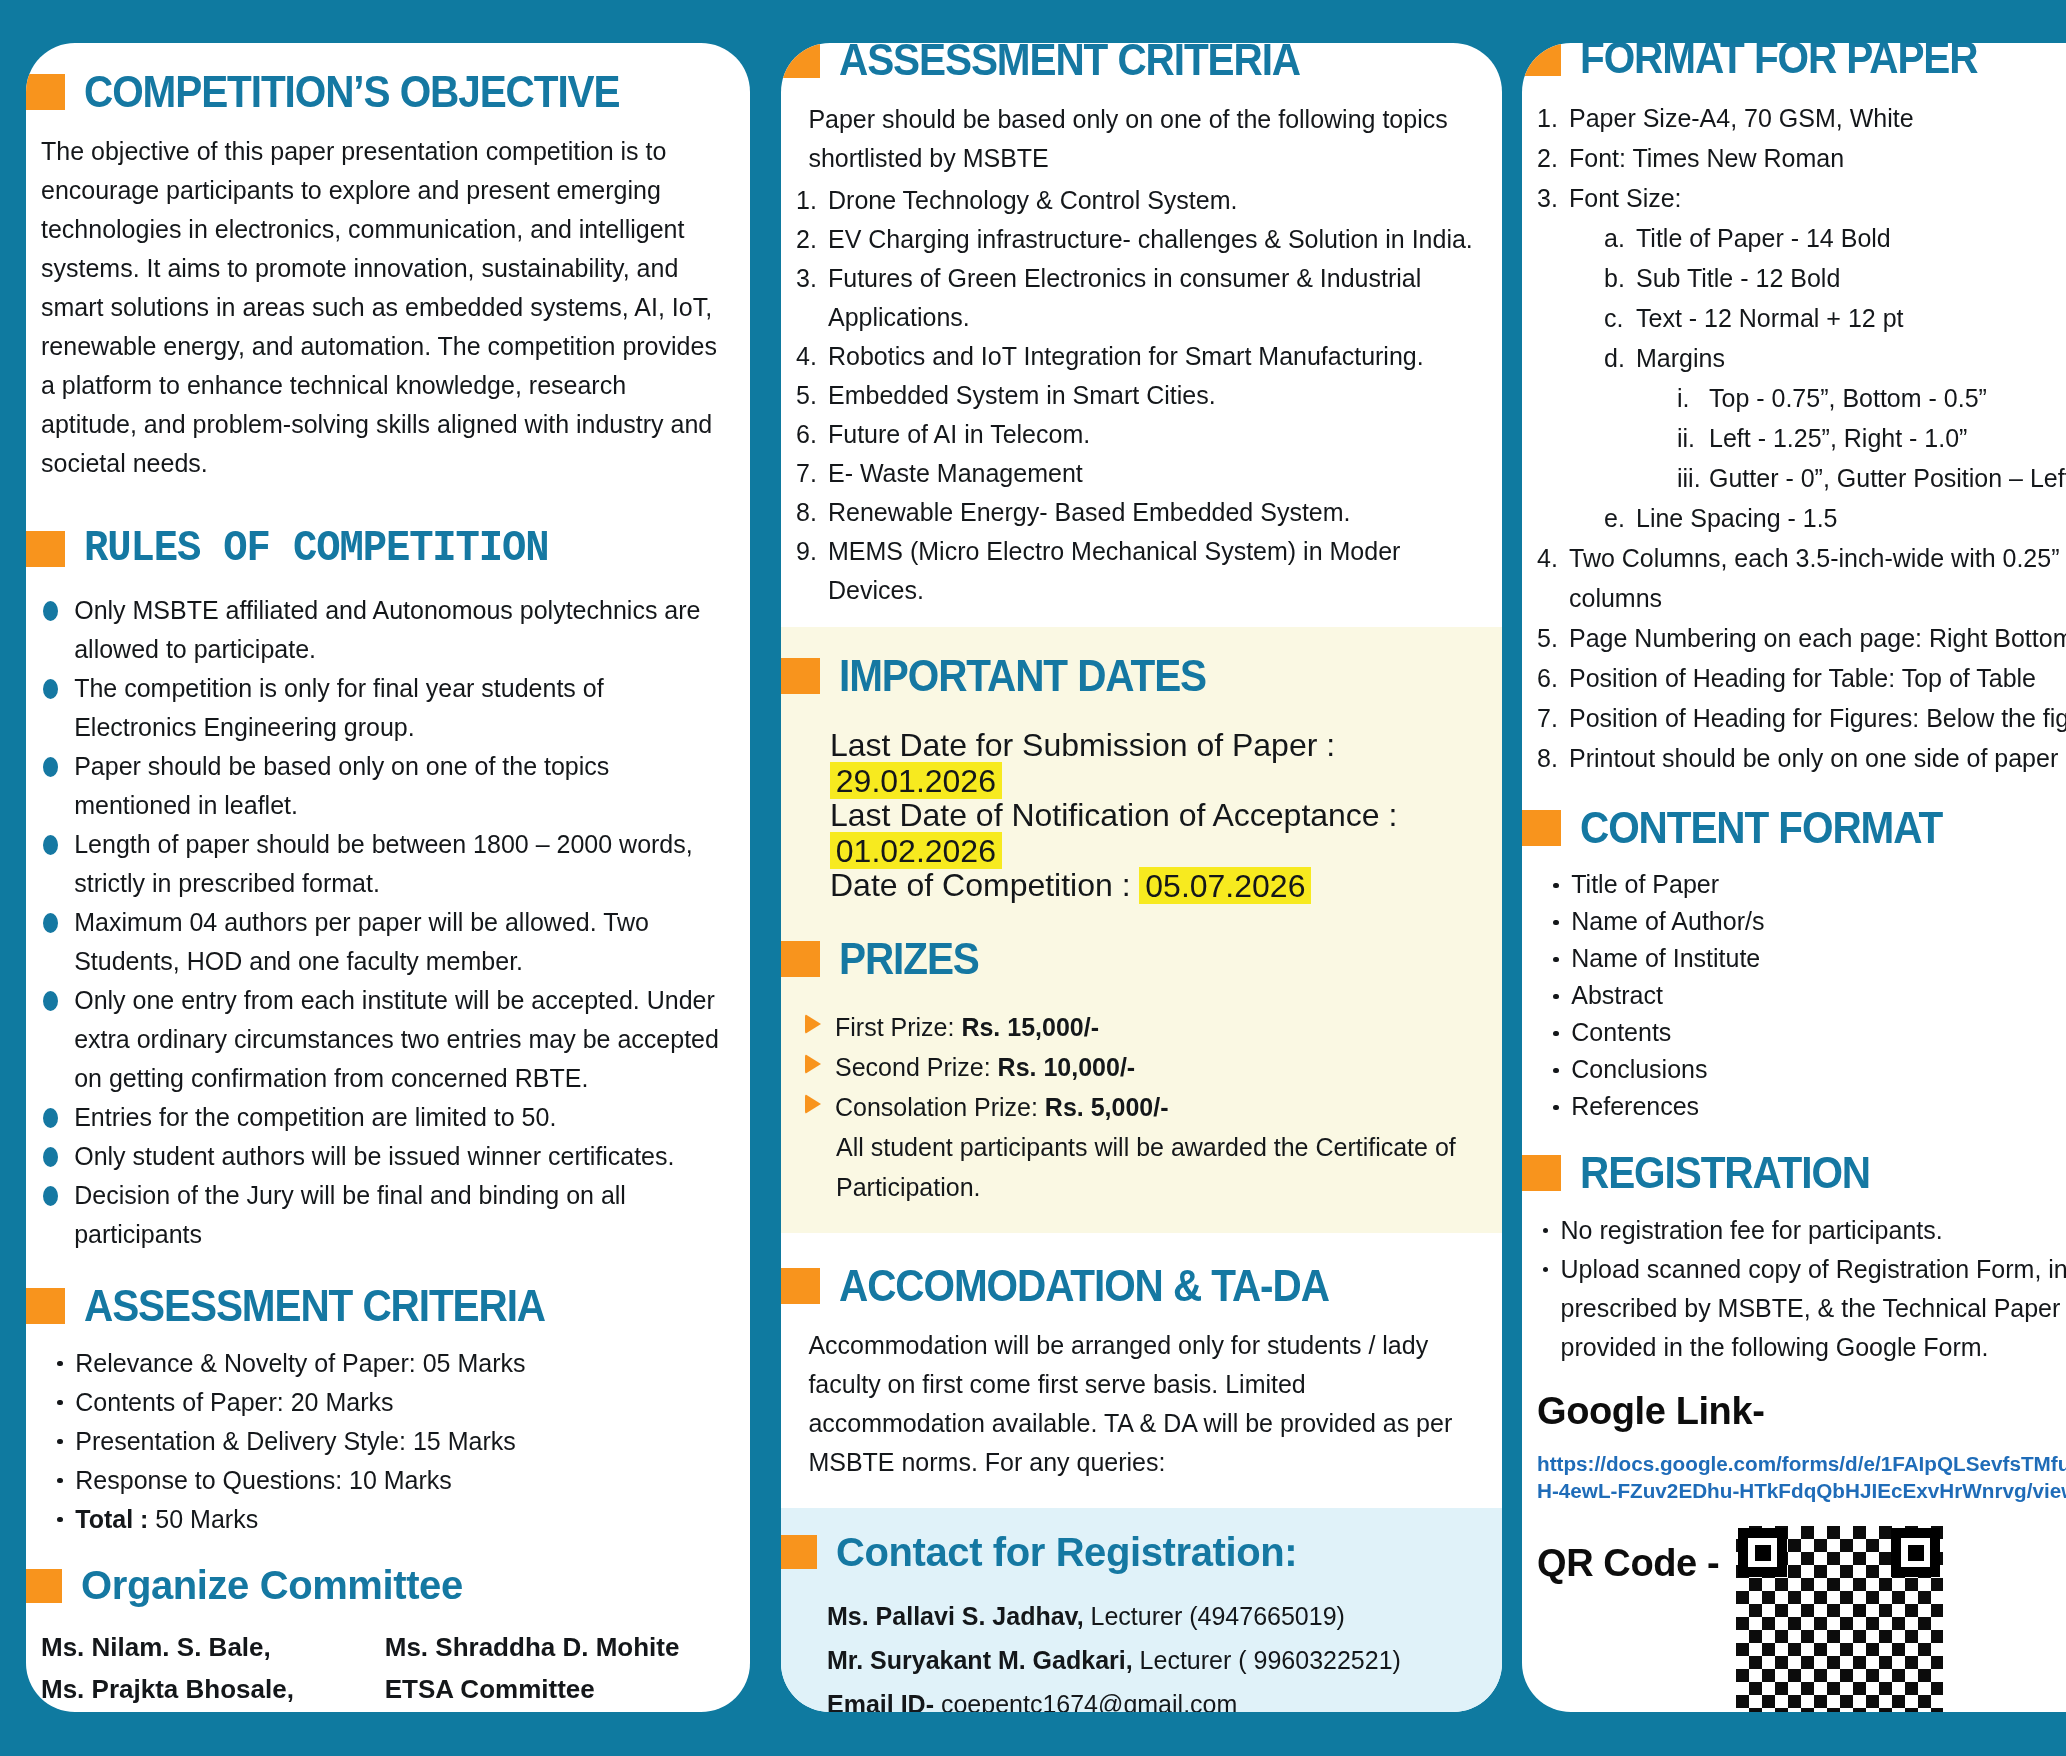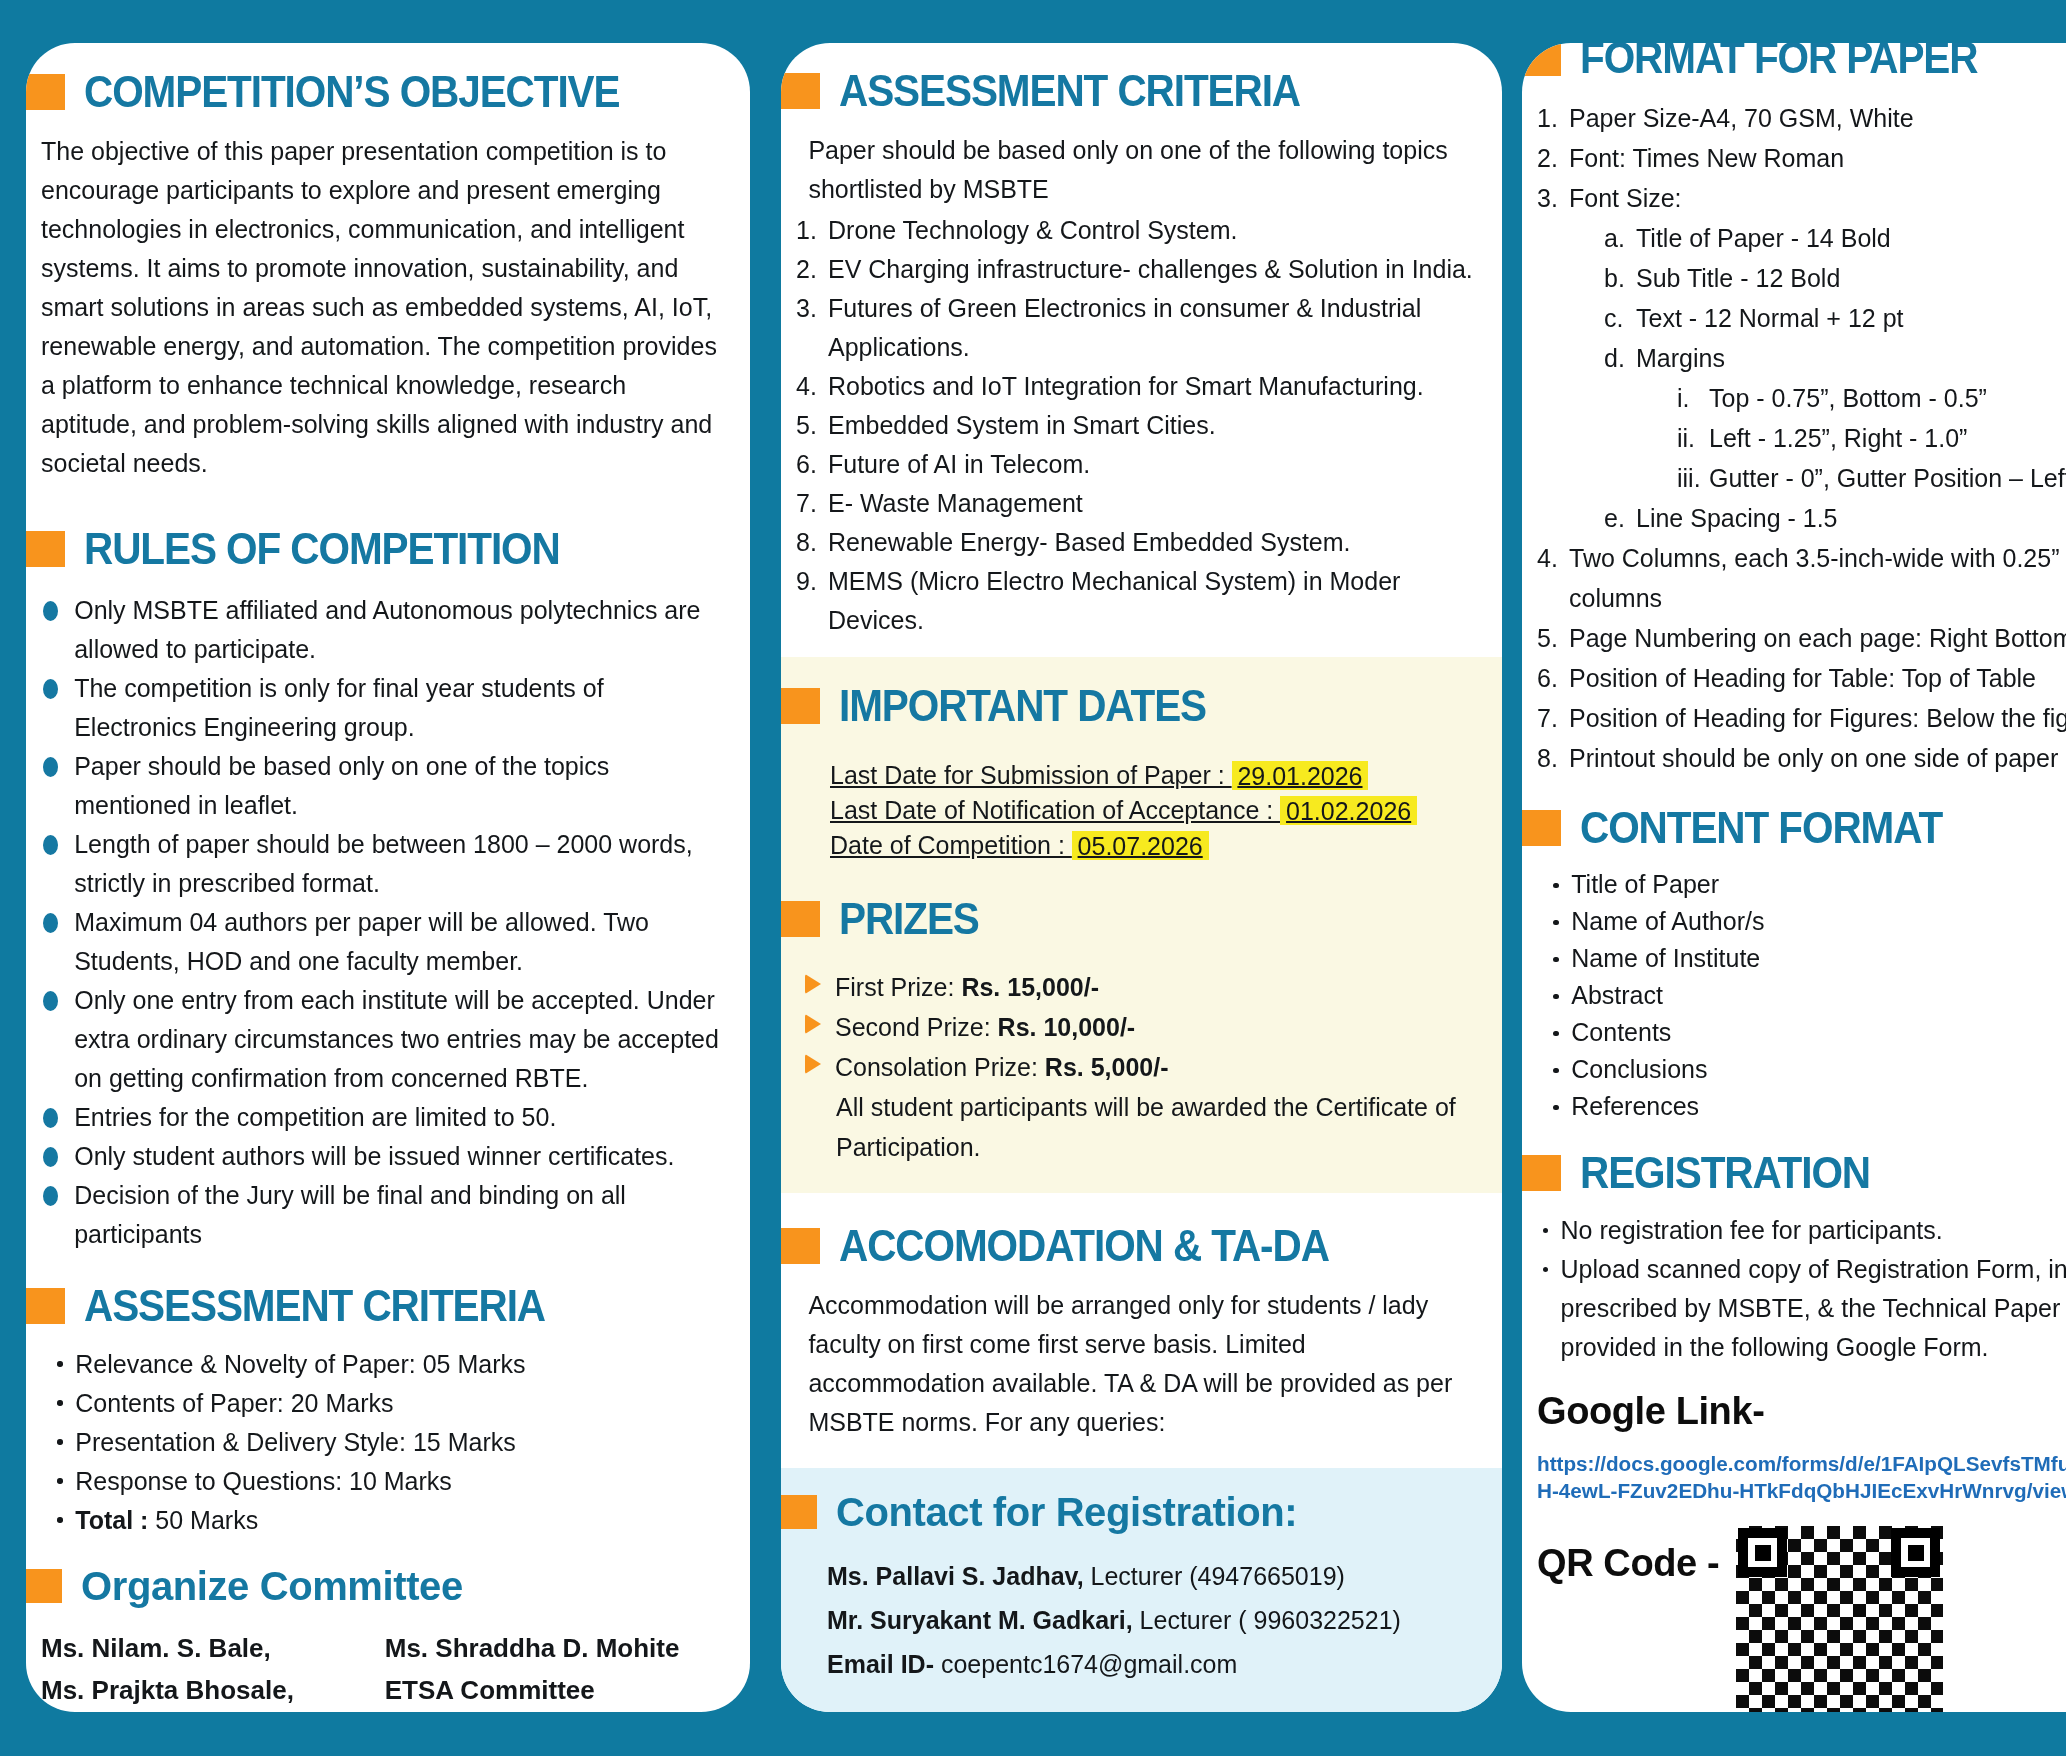--- a/index.html
+++ b/index.html
@@ -49,21 +49,21 @@
 
   
   .cmte{display:flex;margin-top:18px;}
   .cmte-col{width:50%;}
   .cmte-name{font-size:26px;font-weight:bold;line-height:42px;}
 
   
   .cream{background:#faf8e3;margin-top:17.4px;padding-bottom:26.4px;}
   .cream .h-row{margin-top:23px;}
   .blue{background:#e0f2f9;margin-top:26.4px;flex:1 0 auto;padding-bottom:16.5px;}
-  .dates .li{padding-left:34px;font-size:25px;line-height:35px;text-decoration:underline;}
+  .dates .li{padding-left:34px;font-size:32px;line-height:35px;}
   .dates{margin-top:26px;}
   .prizes{margin-top:21.5px;}
   .prizes .li{padding-left:9px;line-height:40px;}
   .prizes-note{font-size:25px;line-height:40px;margin:0;padding-left:40px;}
   .contacts{margin-top:19px;}
   .contacts .li{line-height:44px;font-size:25px;}
 
   
   .lvl1{margin-left:67px;}
   .lvl2{margin-left:140px;}
@@ -93,21 +93,21 @@
 
 <div class="panel" id="panel1">
   <div class="h-row">
     <span class="sq"></span>
     <h2 class="bighead">COMPETITION’S OBJECTIVE</h2>
   </div>
   <div class="section">
     <p class="body">The objective of this paper presentation competition is to encourage participants to explore and present emerging technologies in electronics, communication, and intelligent systems. It aims to promote innovation, sustainability, and smart solutions in areas such as embedded systems, AI, IoT, renewable energy, and automation. The competition provides a platform to enhance technical knowledge, research aptitude, and problem-solving skills aligned with industry and societal needs.</p>
   </div>
 
-  <div class="h-row" style="margin-top:40px;">
+  <div class="h-row" style="margin-top:40px;font-family:Liberation Mono, monospace;">
     <span class="sq"></span>
     <h2 class="bighead">RULES OF COMPETITION</h2>
   </div>
   <div class="section">
     <div class="list">
 
         <div class="li">
           <span class="oval"></span>
           <span class="txt"><span>Only MSBTE affiliated and Autonomous polytechnics are allowed to participate.</span></span>
         </div>

